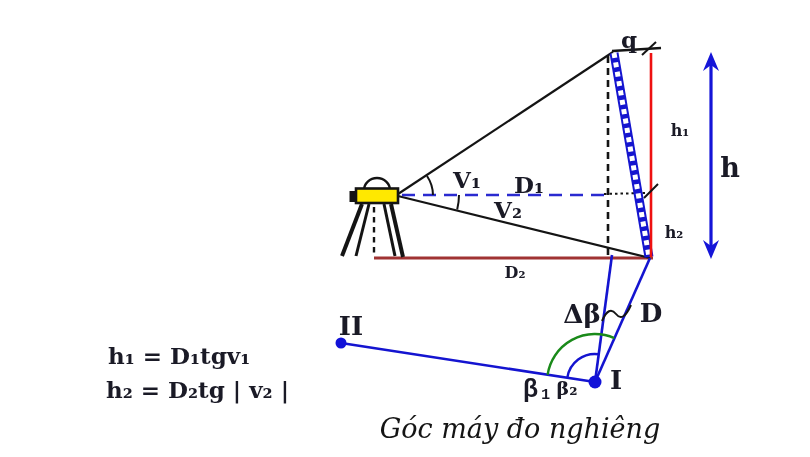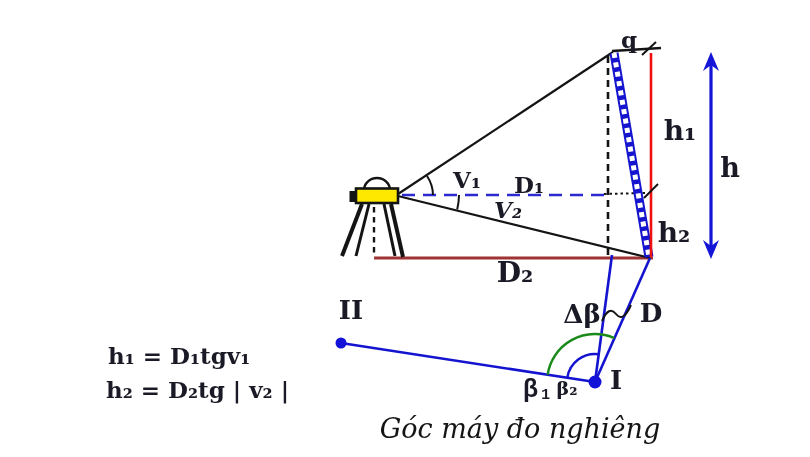--- a/index.html
+++ b/index.html
@@ -14,21 +14,21 @@
   .lbl{
     position:absolute;
     transform:translate(-50%,-50%);
     font-weight:bold;
     color:#1a1a26;
     white-space:nowrap;
     line-height:1;
     font-size:23px;
   }
   .lbl.big{font-size:26px;}
-  .lbl.mid{font-size:28px;}
+  .lbl.mid{font-size:16px;}
   .formula{
     position:absolute;
     transform:translate(0,-50%);
     font-weight:bold;
     color:#1a1a26;
     font-size:23px;
     white-space:nowrap;
     line-height:1;
   }
   .caption{
@@ -94,28 +94,28 @@
     <path d="M567.3,377.8 A28,28 0 0 1 598.7,354.2" fill="none" stroke="#1414d0" stroke-width="2.4"></path>
     <path d="M602,321 Q609,305 616,314 T631,305" fill="none" stroke="#141414" stroke-width="2"></path>
 
     <circle cx="341" cy="343" r="5.5" fill="#1212d8"></circle>
     <circle cx="595" cy="382" r="6.5" fill="#1212d8"></circle>
   </svg>
 
   <span class="lbl" style="left:629px;top:39px;">q</span>
   <span class="lbl" style="left:467px;top:179px;text-align:right;">V₁</span>
   <span class="lbl" style="left:529px;top:184px;">D₁</span>
-  <span class="lbl" style="left:508px;top:209px;font-style:italic;">V₂</span>
+  <span class="lbl" style="left:508px;top:209px;">V₂</span>
   <span class="lbl mid" style="left:503px;top:273px;margin-left:12px;">D₂</span>
   <span class="lbl mid" style="left:680px;top:131px;">h₁</span>
   <span class="lbl mid" style="left:674px;top:233px;">h₂</span>
   <span class="lbl big" style="left:730px;top:167px;font-size:27px;">h</span>
   <span class="lbl big" style="left:582px;top:314px;text-align:center;">Δβ</span>
   <span class="lbl big" style="left:651px;top:313px;">D</span>
-  <span class="lbl big" style="left:351px;top:310px;">II</span>
+  <span class="lbl big" style="left:351px;top:326px;">II</span>
   <span class="lbl big" style="left:616px;top:380px;">I</span>
   <span class="lbl" style="left:538px;top:390px;font-size:25px;font-family:Liberation Mono, monospace;">β₁</span>
   <span class="lbl" style="left:567px;top:388px;font-size:19px;">β₂</span>
 
   <span class="formula" style="left:106px;top:389px;">h₂ = D₂tg | v₂ |</span>
   <span class="formula" style="left:108px;top:355px;">h₁ = D₁tgv₁</span>
 
   <span class="caption" style="left:520px;top:428px;">Góc máy đo nghiêng</span>
 
 </div>

